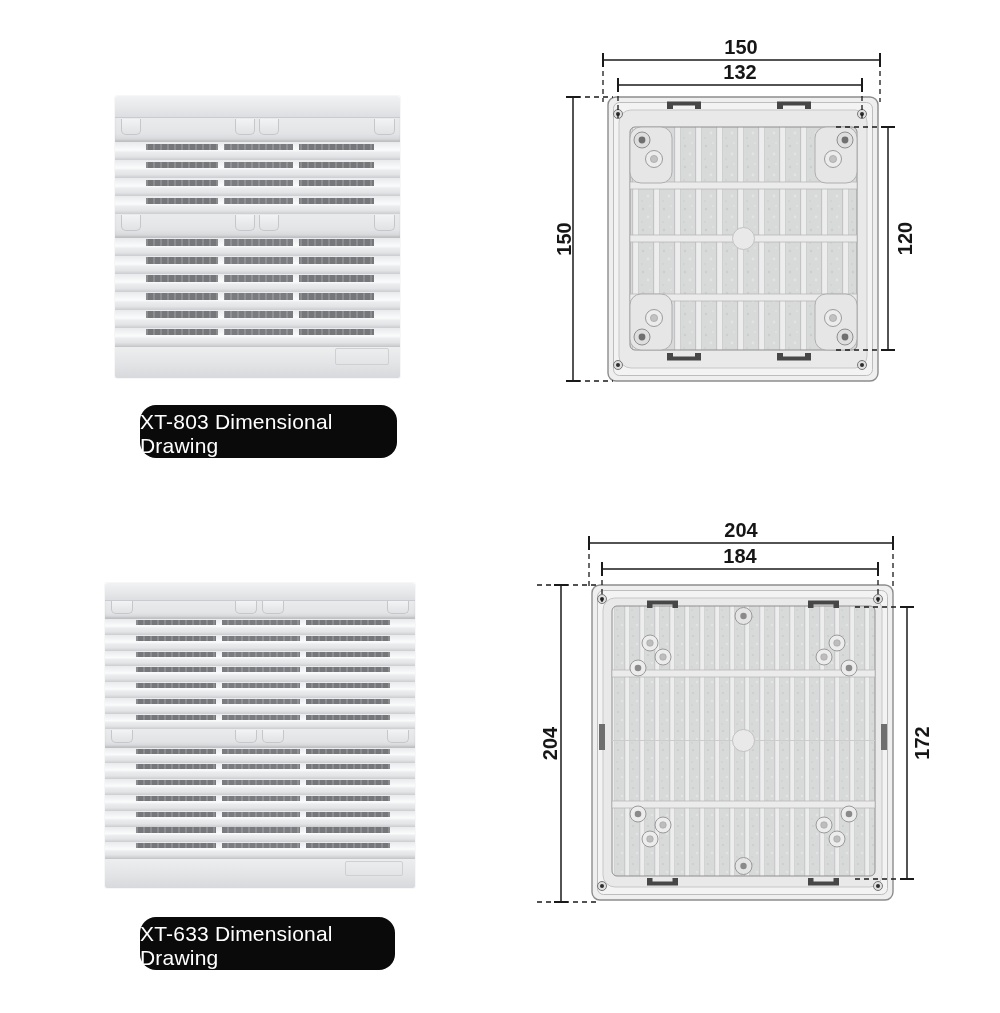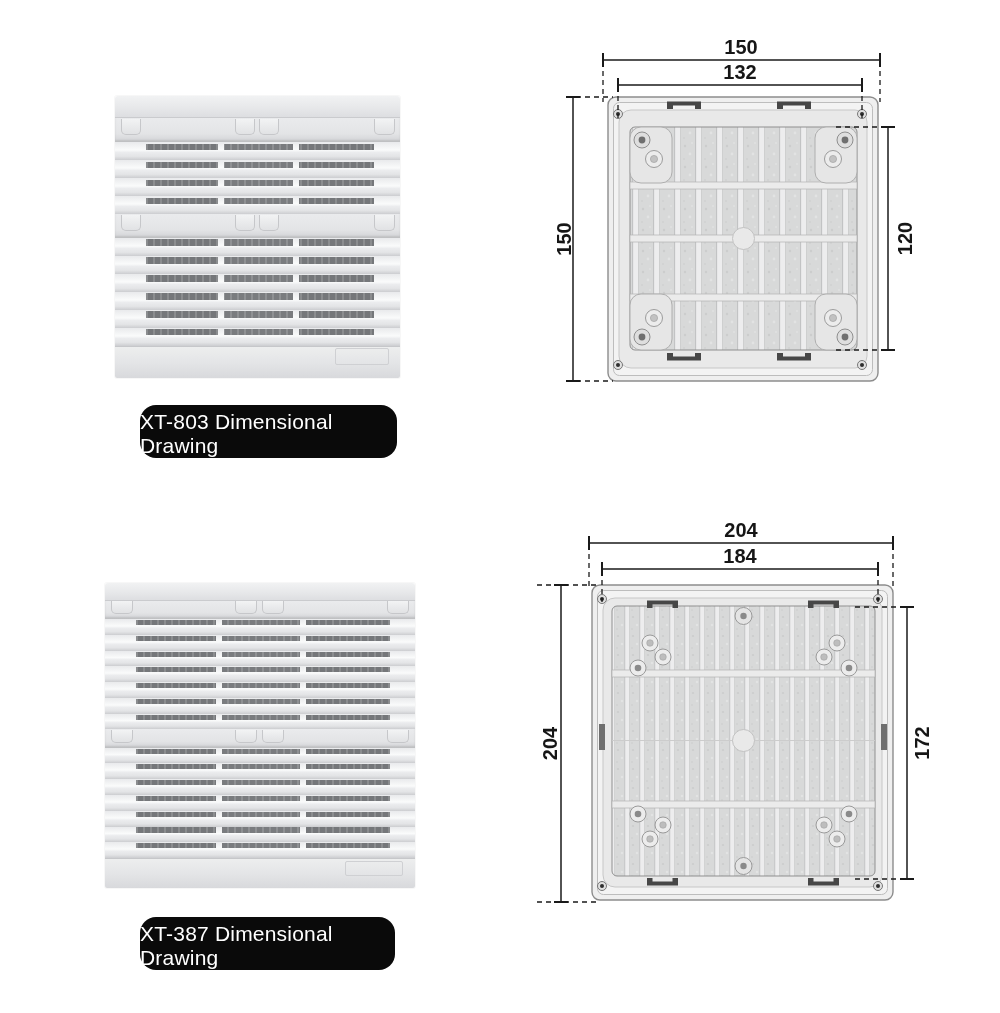--- a/index.html
+++ b/index.html
@@ -253,21 +253,21 @@
       <div class="fv-louver">
         <div class="fv-slot"></div>
       </div>
       <div class="fv-louver">
         <div class="fv-slot"></div>
       </div>
       <div class="fv-base"></div>
     </div>
 
   <div class="chip" style="left:140px;top:917px;width:255px;height:53px">
-    <span>XT-387 Dimensional Drawing</span>
+    <span>XT-633 Dimensional Drawing</span>
   </div>
 
   <svg class="drawing" style="left:525px;top:518px" width="475" height="395" viewBox="0 0 475 395">
     <defs>
       <pattern id="ribs804" width="15" height="19" patternUnits="userSpaceOnUse">
         <rect width="15" height="19" fill="#d8d9d9"></rect>
         <circle cx="3" cy="4" r="1.1" fill="#cccdcd"></circle>
           <circle cx="7" cy="12" r="1.3" fill="#e2e3e3"></circle>
         <circle cx="2" cy="16" r="0.9" fill="#d0d1d1"></circle>
         <rect x="9.6" width="0.7" height="19" fill="#b4b5b6"></rect>

